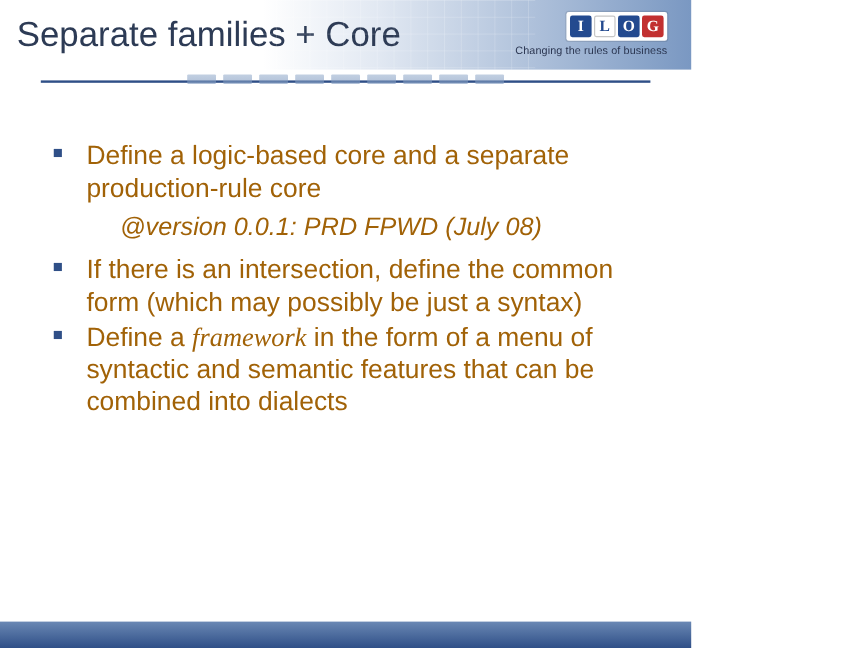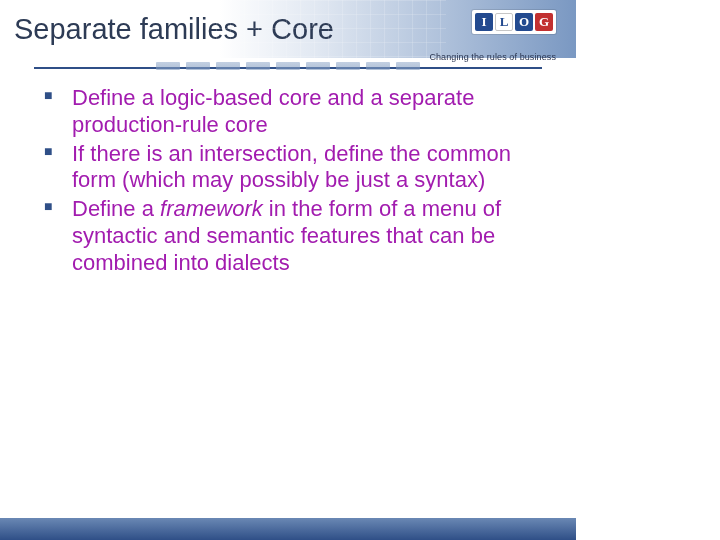--- a/index.html
+++ b/index.html
@@ -67,29 +67,29 @@
   }
   .logo-box .sq {
     width: 18px; height: 18px; border-radius: 2px; margin: 0 1px;
     display: flex; align-items: center; justify-content: center;
     color: #fff; font-weight: bold; font-size: 13px; font-family: "Times New Roman", serif;
   }
   .logo-box .sq.blue { background: #234a8f; }
   .logo-box .sq.white { background: #fff; color: #234a8f; border: 1px solid #c6c6c6; }
   .logo-box .sq.red { background: #c23030; }
   .tagline {
-    font-size: 9px; color: #2a3550; margin-top: 18px;
+    font-size: 9px; color: #2a3550; margin-top: 3px;
     letter-spacing: 0.1px;
   }
 
   .body {
     position: absolute;
-    left: 44px; right: 44px; top: 85px;
+    left: 44px; right: 44px; top: 117px;
     font-size: 22px;
-    color: #a21caf;
+    color: #a16207;
     line-height: 1.22;
   }
   .body ul { list-style: none; }
   .bullet {
     position: relative;
     padding-left: 28px;
     margin-bottom: 2px;
   }
   .bullet::before {
     content: "■";
@@ -99,21 +99,21 @@
     font-size: 14px;
   }
   .version {
     font-style: italic;
     font-size: 21px;
     padding-left: 56px;
     margin-top: 6px;
     margin-bottom: 10px;
   }
 
-  em.plain { font-style: italic; }
+  em.plain { font-style: italic; font-family: Liberation Serif, serif; }
 
   .footer-bar {
     position: absolute;
     left: 0; right: 0; bottom: 0;
     height: 22px;
     background: linear-gradient(to bottom, #6a88b4, #2f4f87);
   }
 </style>
 </head>
 <body>
@@ -148,20 +148,21 @@
         <span></span>
         <span></span>
     </div>
   </div>
 
   <div class="body">
     <ul>
       <li class="bullet">
         <span>Define a logic-based core and a separate production-rule core</span>
       </li>
+      <div class="version">@version 0.0.1: PRD FPWD (July 08)</div>
 
       <li class="bullet">
         <span>If there is an intersection, define the common form (which may possibly be just a syntax)</span>
       </li>
 
       <li class="bullet">
         <span>Define a </span><em class="plain">framework</em><span> in the form of a menu of syntactic and semantic features that can be combined into dialects</span>
       </li>
     </ul>
   </div>

